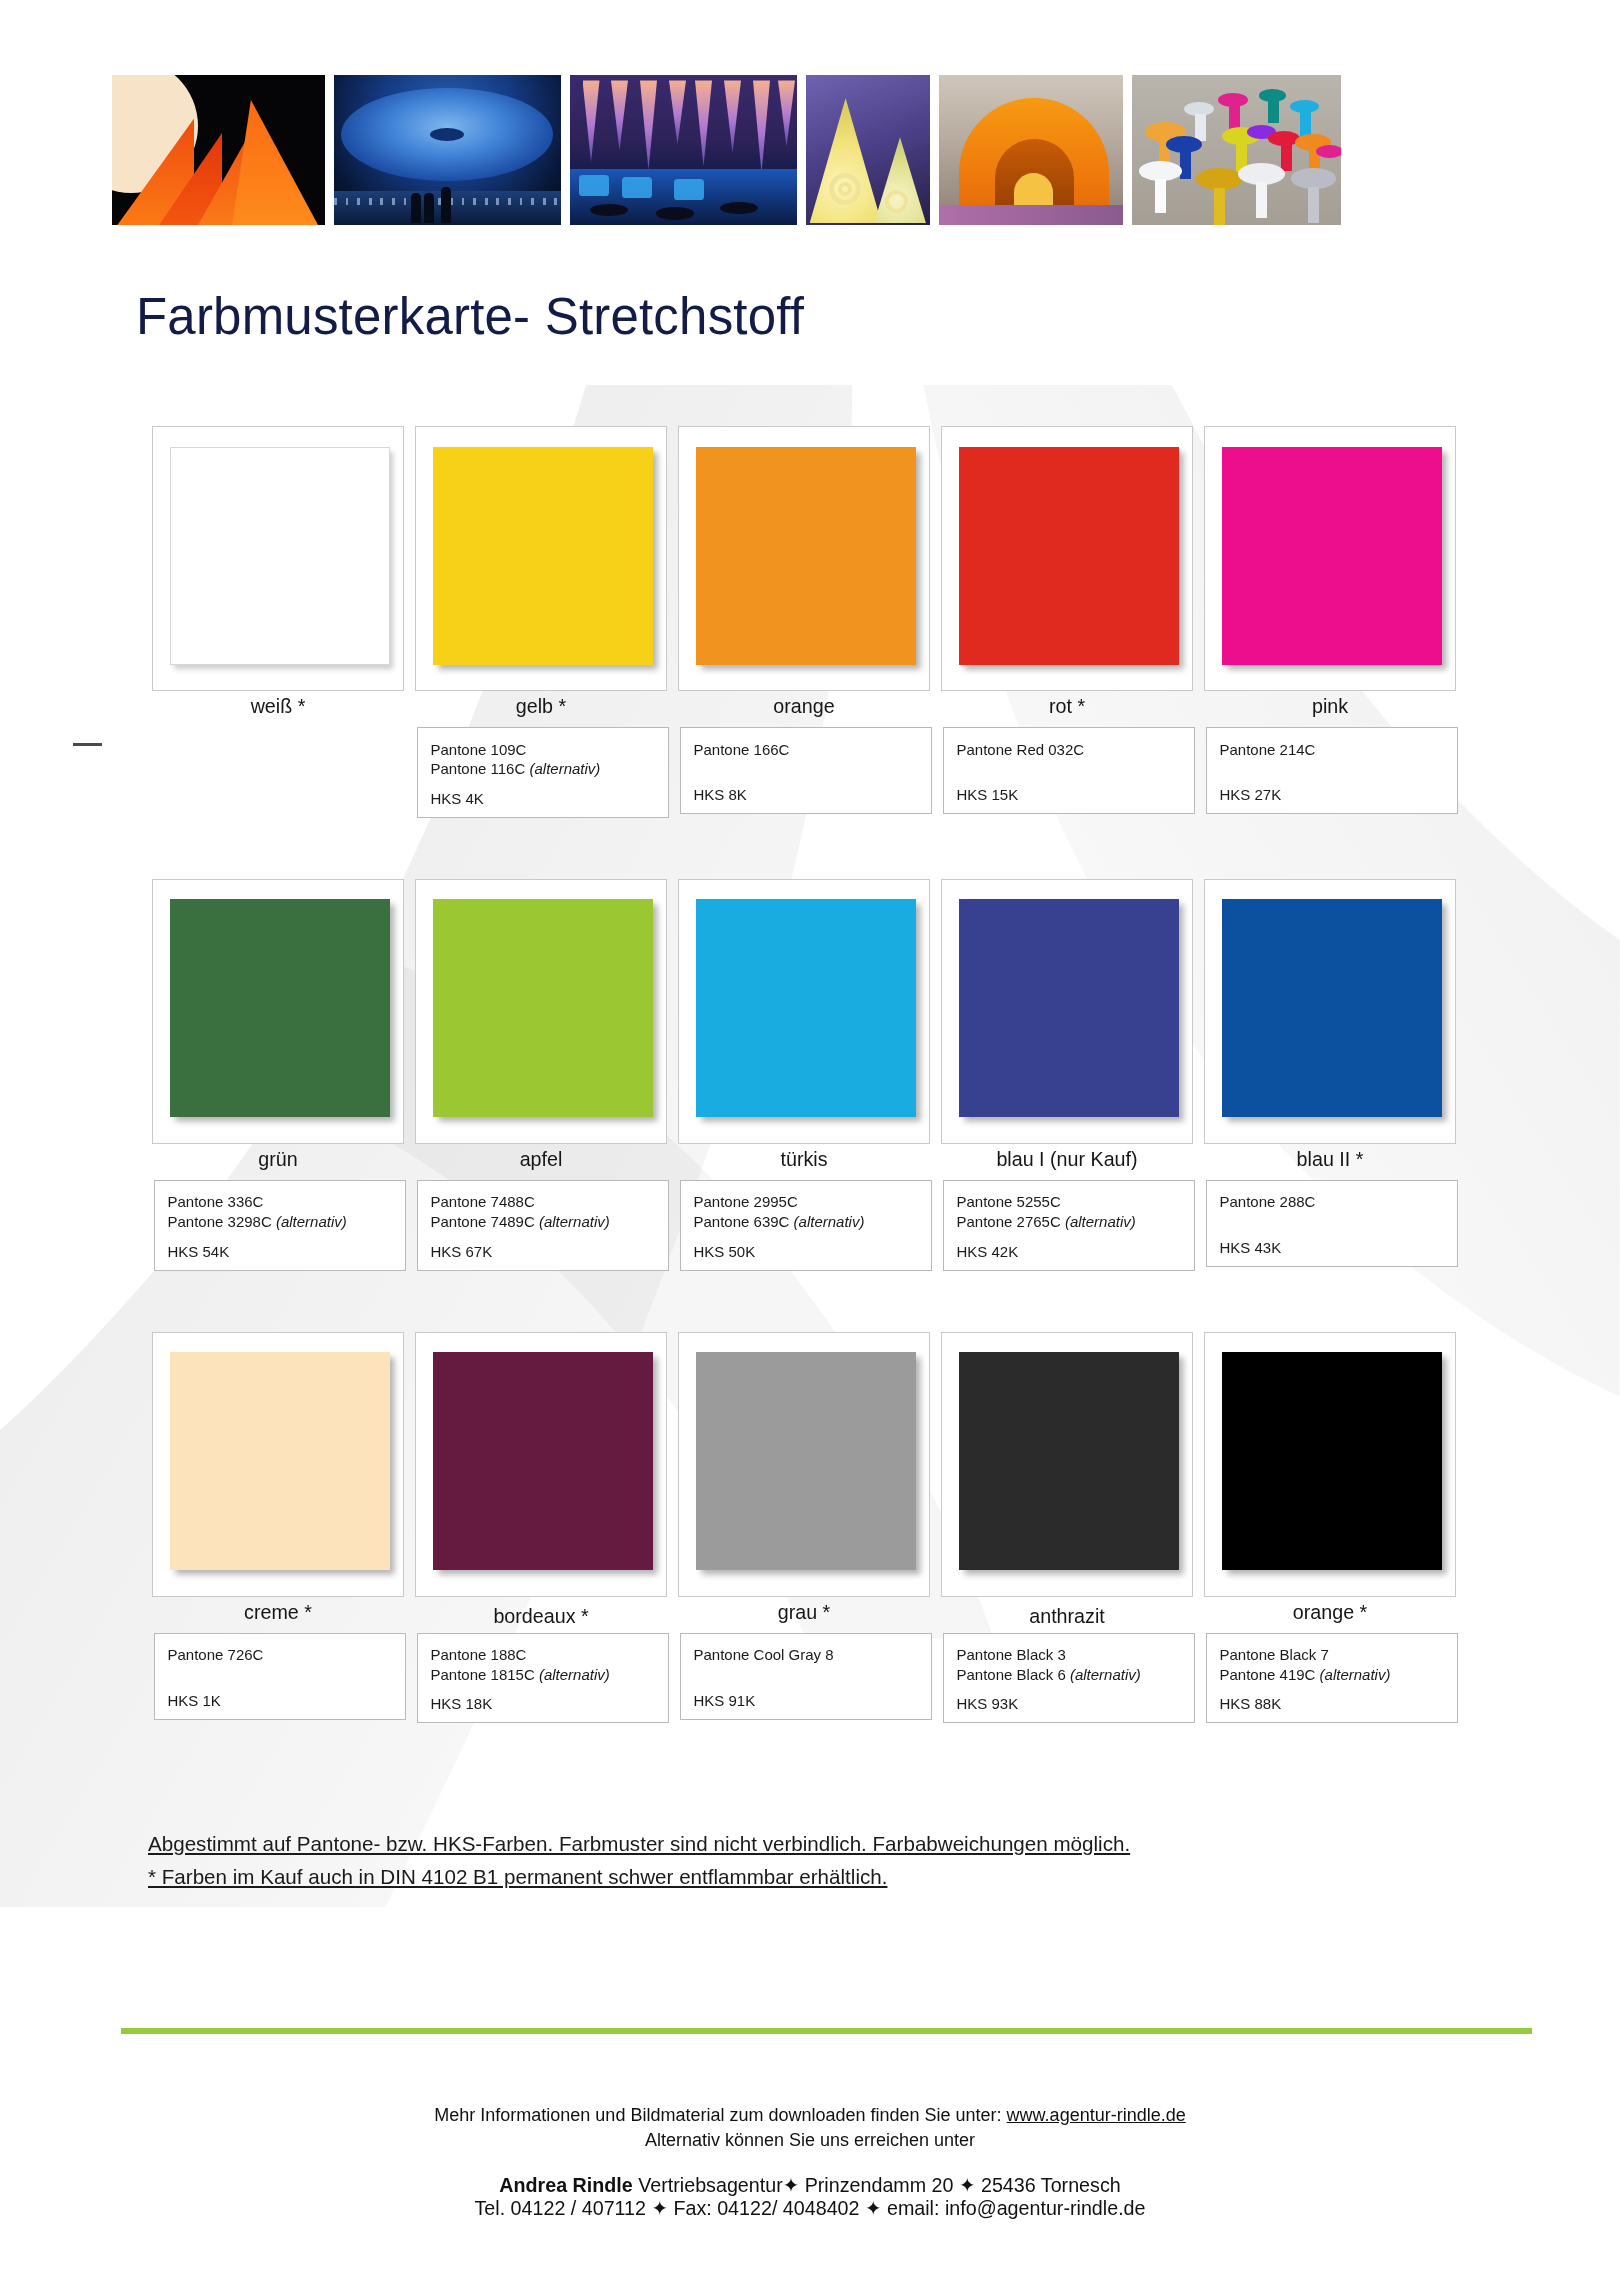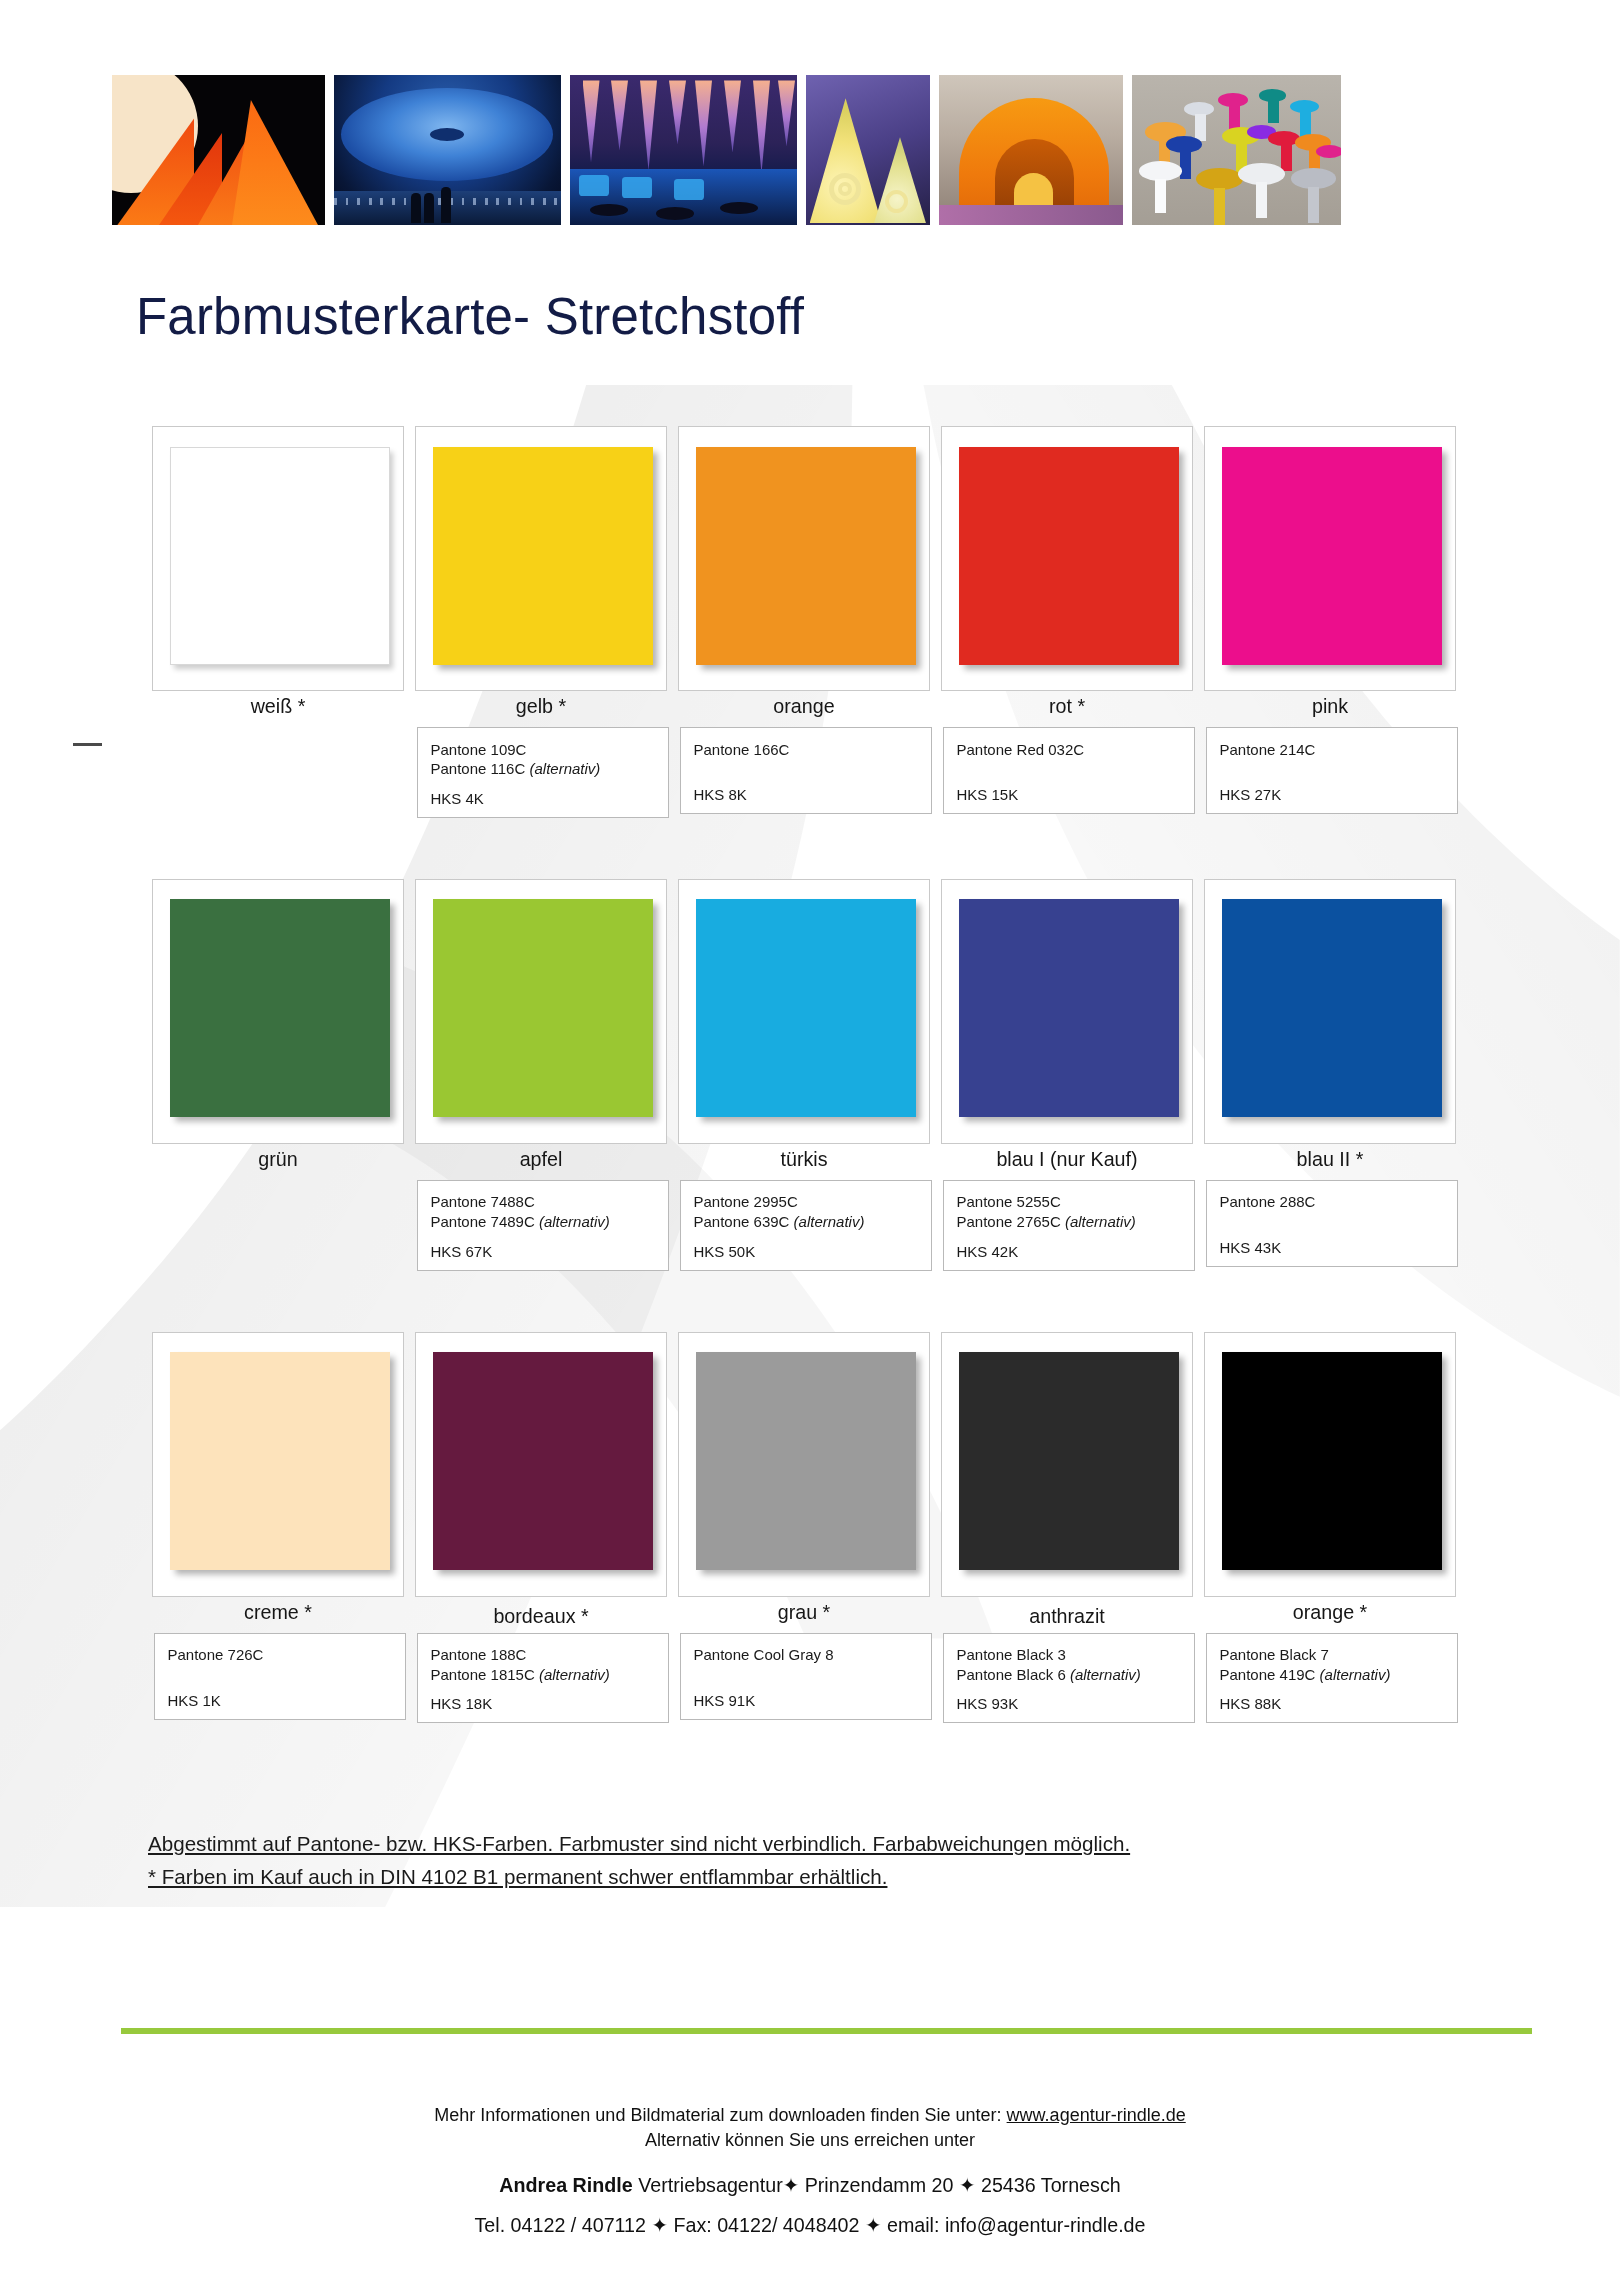--- a/index.html
+++ b/index.html
@@ -123,21 +123,21 @@
   .rule { position:absolute; left:121px; top:2028px; width:1411px; height:6.3px;
           background:#97c93d; z-index:2; }
 
   
   .footer { position:absolute; left:0; top:2105px; width:1620px; text-align:center; z-index:2; }
   .footer .l1 { font-size:18px; color:#111; }
   .footer .l1 .link { text-decoration:underline; }
   .footer .l2 { font-size:18px; color:#111; margin-top:3.6px; }
   .footer .l3 { font-size:19.7px; color:#111; margin-top:23px; }
   .footer .l3 b { font-weight:bold; }
-  .footer .l4 { font-size:19.7px; color:#111; margin-top:17px; }
+  .footer .l4 { font-size:19.7px; color:#111; margin-top:0; }
 </style>
 </head>
 <body>
 
 <div class="page">
 
   <div class="watermark">
     <svg width="1620" height="1522" viewBox="0 0 1809 1700">
       <defs>
         <linearGradient id="wgA" x1="0" y1="0" x2="1" y2="1">
@@ -340,20 +340,27 @@
           <div class="sw-frame">
               <div class="sw-chip" style="background:#0b51a0"></div>
             </div>
           <div class="sw-label">blau II *</div>
         </div>
       </div>
 
       <div class="specs-row" style="margin-top:36px">
         <div class="spec-wrap">
           <div class="spec">
+            <div class="pt">Pantone 336C</div>
+            <div class="pt"><span>Pantone 3298C</span> <span class="alt">(alternativ)</span></div>
+            <div class="hks">HKS 54K</div>
+          </div>
+        </div>
+        <div class="spec-wrap">
+          <div class="spec">
             <div class="pt">Pantone 7488C</div>
             <div class="pt"><span>Pantone 7489C</span> <span class="alt">(alternativ)</span></div>
             <div class="hks">HKS 67K</div>
           </div>
         </div>
         <div class="spec-wrap">
           <div class="spec">
             <div class="pt">Pantone 2995C</div>
             <div class="pt"><span>Pantone 639C</span> <span class="alt">(alternativ)</span></div>
             <div class="hks">HKS 50K</div>

